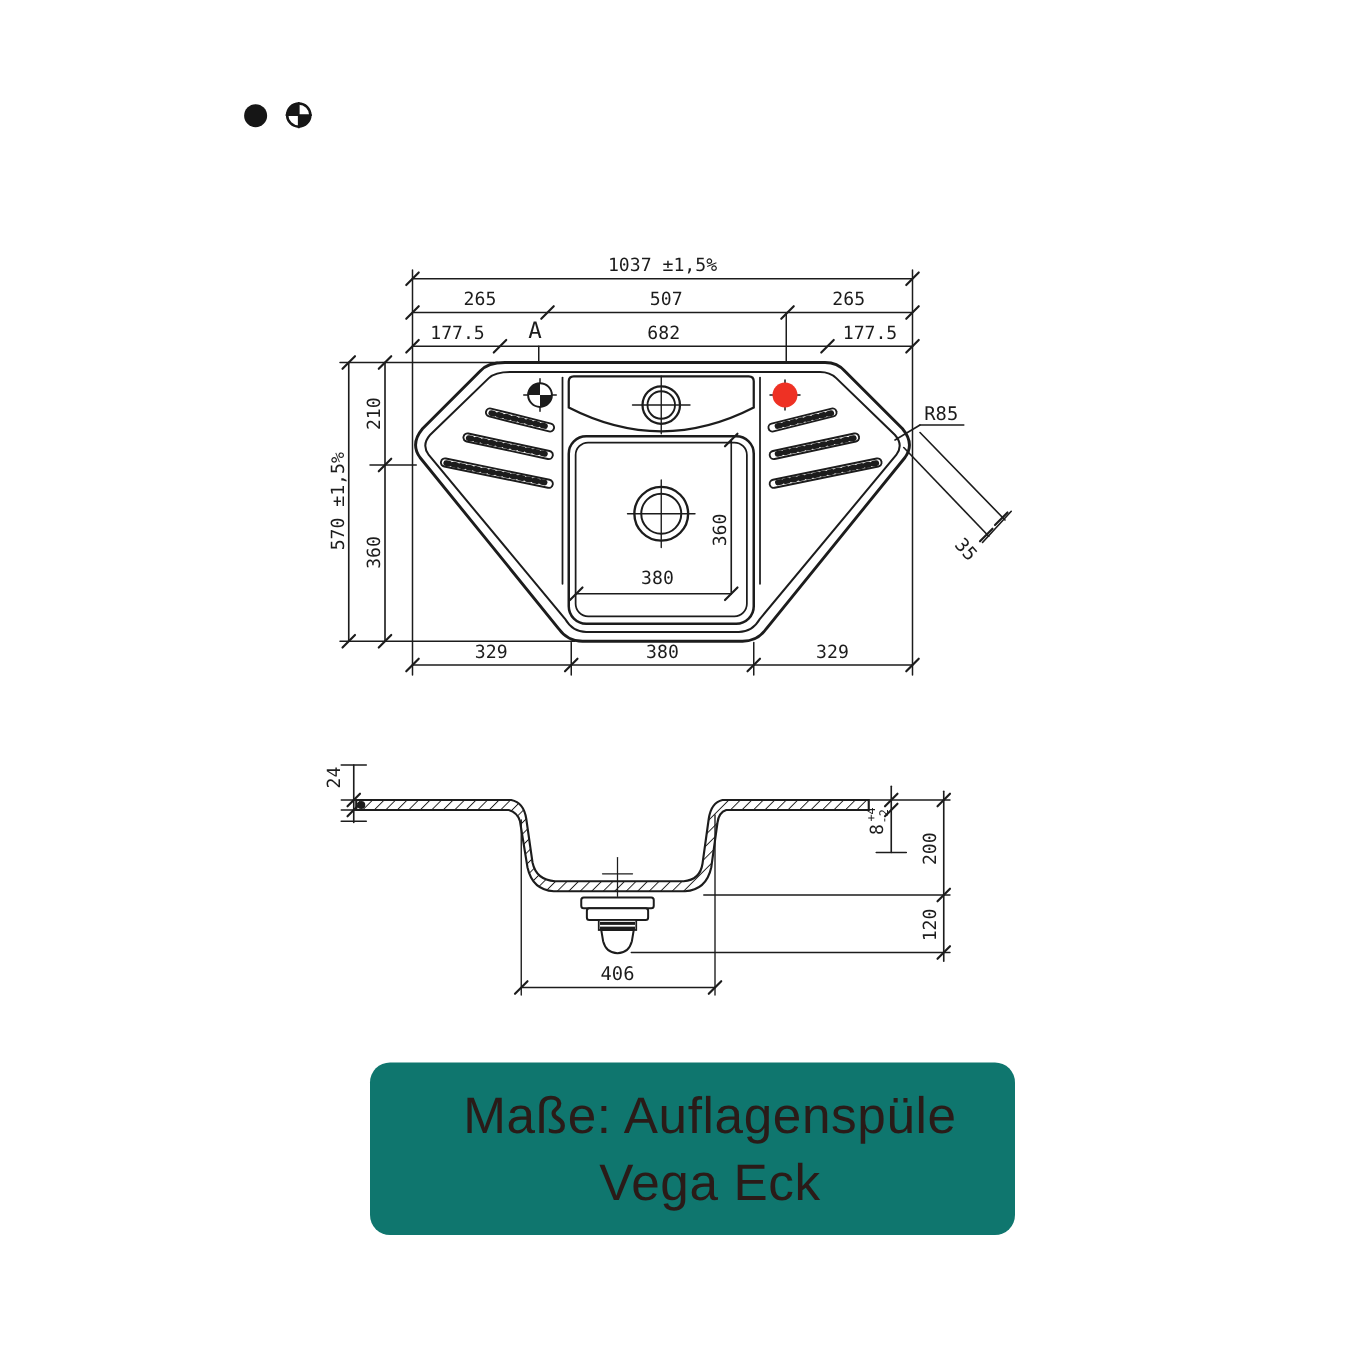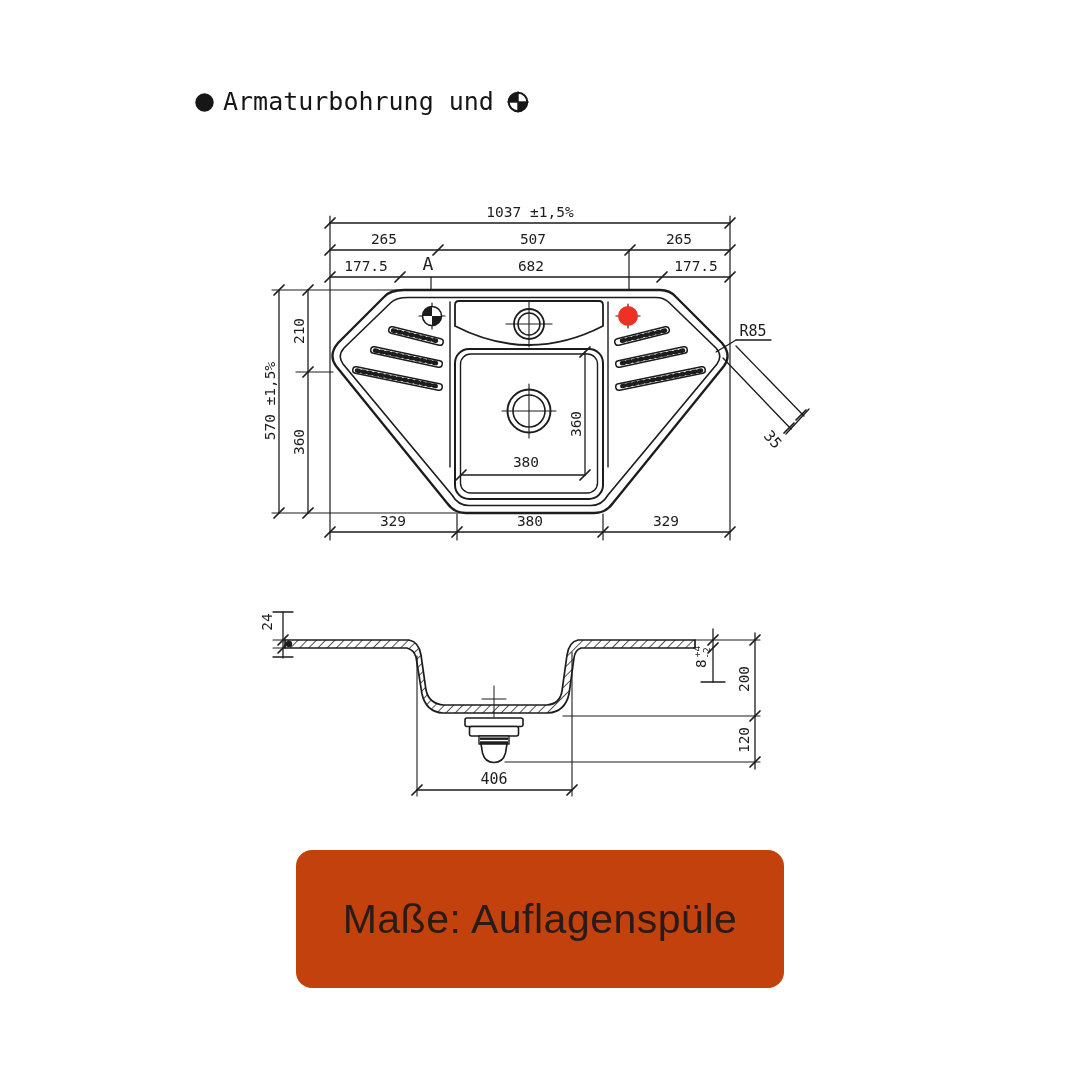--- a/index.html
+++ b/index.html
@@ -12,35 +12,34 @@
     font-size:25px;line-height:44px;letter-spacing:0px;color:#161616;
   }
   .legend .row{display:flex;align-items:center;gap:8px;white-space:nowrap;}
   .legend svg{flex:0 0 auto;}
   .drawing{position:absolute;left:0;top:0;}
   text{fill:#1c1c1c;font-family:"DejaVu Sans Mono", monospace;font-size:14.5px;}
   text.big{font-size:18px;}
   text.mid{font-size:15px;}
   .caption-card{
     position:absolute;left:296px;top:850px;width:488px;height:138px;
-    background:#c2410c;border-radius:16px;
+    background:#0f766e;border-radius:16px;
     display:flex;flex-direction:column;justify-content:center;align-items:center;
     font-family:"Liberation Sans", sans-serif;font-size:41px;letter-spacing:0.5px;
-    color:#2a1b18;line-height:1.32;text-align:center;
+    color:#2a1b18;line-height:1.32;text-align:center;padding-left:28px;
   }
 </style>
 </head>
 <body>
 
 <div class="legend">
   <div class="row">
     <svg width="21" height="21" viewBox="0 0 21 21">
       <circle cx="10.5" cy="10.5" r="9.2" fill="#161616"></circle>
     </svg>
-    <span>Armaturbohrung und</span>
     <svg width="24" height="24" viewBox="0 0 24 24" style="margin-left:4px">
       <circle cx="12" cy="12" r="9.3" fill="#ffffff" stroke="#161616" stroke-width="2"></circle>
       <path d="M12,12 L2.7,12 A9.3,9.3 0 0 1 12,2.7 Z" fill="#161616"></path>
       <path d="M12,12 L21.3,12 A9.3,9.3 0 0 1 12,21.3 Z" fill="#161616"></path>
       <line x1="1.5" y1="12" x2="22.5" y2="12" stroke="#161616" stroke-width="1.4"></line>
       <line x1="12" y1="1.5" x2="12" y2="22.5" stroke="#161616" stroke-width="1.4"></line>
     </svg>
   </div>
 </div>
 
@@ -272,13 +271,14 @@
       <line x1="417" y1="790" x2="572" y2="790" stroke="#1c1c1c" stroke-width="1.3"></line>
       <use href="#tk" x="417" y="790"></use>
         <use href="#tk" x="572" y="790"></use>
       <text x="494" y="784" text-anchor="middle" class="mid">406</text>
     </g>
   </g>
 </svg>
 
 <div class="caption-card">
   <div>Maße: Auflagenspüle</div>
+  <div>Vega Eck</div>
 </div>
 
 </body></html>

